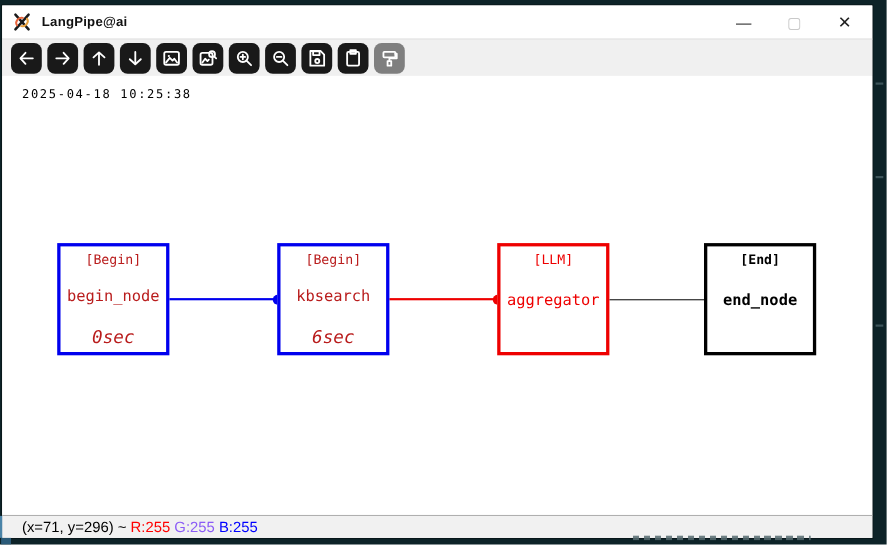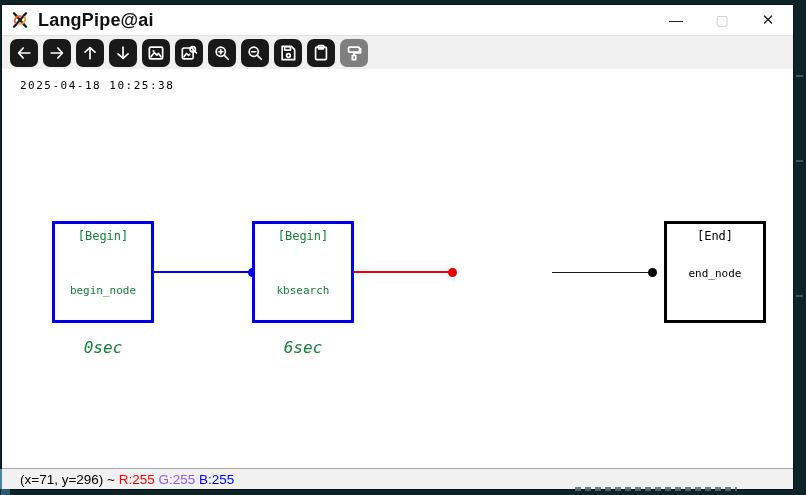--- a/index.html
+++ b/index.html
@@ -24,21 +24,21 @@
     height: 30px;
     background: #ffffff;
     display: flex;
     align-items: center;
     padding-left: 9px;
     flex: 0 0 auto;
   }
   .app-logo { width: 18px; height: 18px; flex: 0 0 auto; }
   .app-title {
     margin-left: 9px;
-    font-size: 18px;
+    font-size: 12px;
     font-weight: 600;
     color: #111;
     letter-spacing: 0.2px;
   }
   .title-spacer { flex: 1; }
   .win-btn {
     width: 46px; height: 30px;
     display: flex; align-items: center; justify-content: center;
     font-size: 14px;
     color: #222;
@@ -87,23 +87,23 @@
     width: 102px; height: 102px;
     border: 3px solid;
     display: flex;
     flex-direction: column;
     align-items: center;
     justify-content: space-between;
     padding: 5px 0 4px 0;
     background: #fff;
   }
   .node .n-type { font-size: 12px; }
-  .node .n-name { font-size: 11px; white-space: nowrap; }
+  .node .n-name { font-size: 14px; white-space: nowrap; }
   .node .n-dur  { font-size: 16px; min-height: 13px; font-style: italic; }
-  .node--blue  { border-color: #0000ee; color: #15803d; gap: 41px; }
+  .node--blue  { border-color: #0000ee; color: #b91c1c; }
   .node--red   { border-color: #ee0000; color: #ee0000; }
   .node--black { border-color: #000000; color: #000000; }
   .edge {
     position: absolute;
     top: 202px;
     height: 2px;
   }
   .edge--blue  { background: #0000ee; }
   .edge--red   { background: #ee0000; }
   .edge--black { background: #1a1a1a; height: 1px; top: 203px; }
@@ -268,21 +268,26 @@
     <div class="node node--blue" style="left:50px;">
       <span class="n-type">[Begin]</span>
       <span class="n-name">begin_node</span>
       <span class="n-dur">0sec</span>
     </div>
     <div class="node node--blue" style="left:250px;">
       <span class="n-type">[Begin]</span>
       <span class="n-name">kbsearch</span>
       <span class="n-dur">6sec</span>
     </div>
-    <div class="node node--black" style="left:662px;">
+    <div class="node node--red" style="left:450px;">
+      <span class="n-type">[LLM]</span>
+      <span class="n-name">aggregator</span>
+      <span class="n-dur"></span>
+    </div>
+    <div class="node node--black" style="left:638px;font-weight:bold;">
       <span class="n-type">[End]</span>
       <span class="n-name">end_node</span>
       <span class="n-dur"></span>
     </div>
   </div>
 
   <div class="statusbar">
     <span class="coords">(x=71, y=296) ~ </span><span style="color:#ff0000;">R:255</span><span> </span><span style="color:#8b5cf6;">G:255</span><span> </span><span style="color:#0000ff;">B:255</span>
   </div>
 </div>

